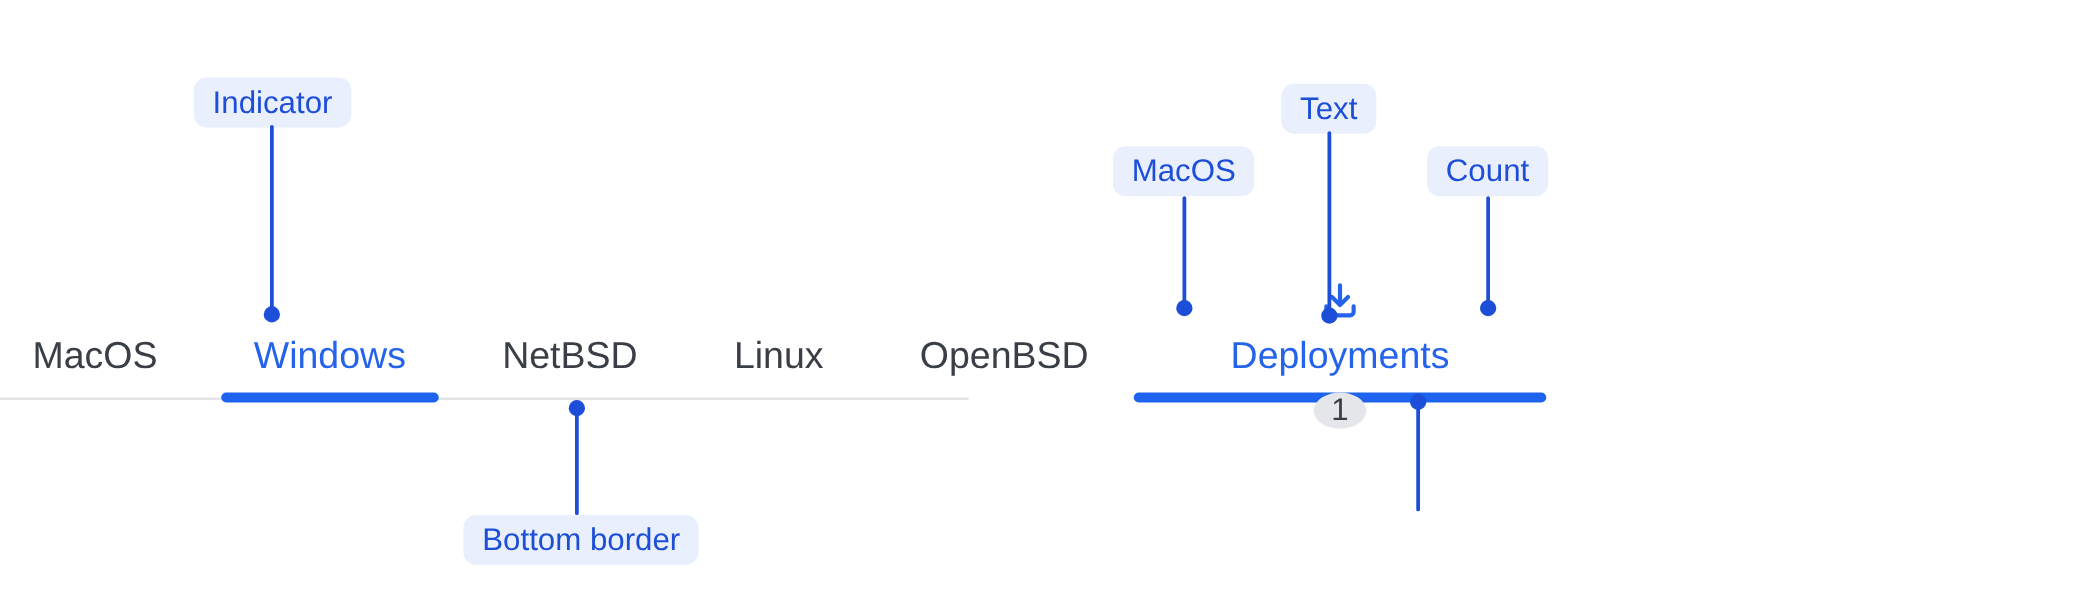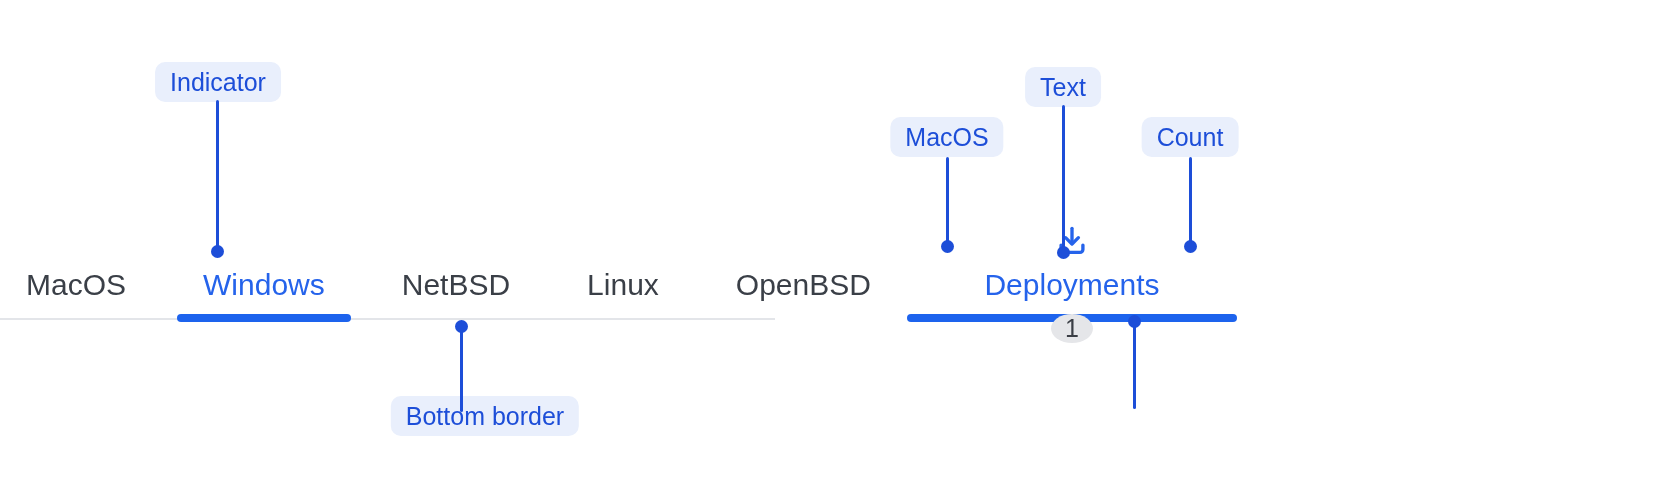--- a/index.html
+++ b/index.html
@@ -114,21 +114,21 @@
       <span>Deployments</span>
       <span class="badge">1</span>
     </div>
     <div class="ink2"></div>
   </div>
 
   <div class="pill" style="left:218px; top:62px;">Indicator</div>
   <div class="aline" style="left:216px; top:100px; height:147px;"></div>
   <div class="adot" style="left:211px; top:245px;"></div>
 
-  <div class="pill" style="left:465px; top:396px;margin-left:20px;">Bottom border</div>
+  <div class="pill" style="left:465px; top:412px;">Bottom border</div>
   <div class="aline" style="left:460px; top:330px; height:82px;"></div>
   <div class="adot" style="left:455px; top:320px;"></div>
 
   <div class="pill" style="left:947px; top:117px;">MacOS</div>
   <div class="aline" style="left:946px; top:157px; height:85px;"></div>
   <div class="adot" style="left:941px; top:240px;"></div>
 
   <div class="pill" style="left:1063px; top:67px;">Text</div>
   <div class="aline" style="left:1062px; top:105px; height:143px;"></div>
   <div class="adot" style="left:1057px; top:246px;"></div>

